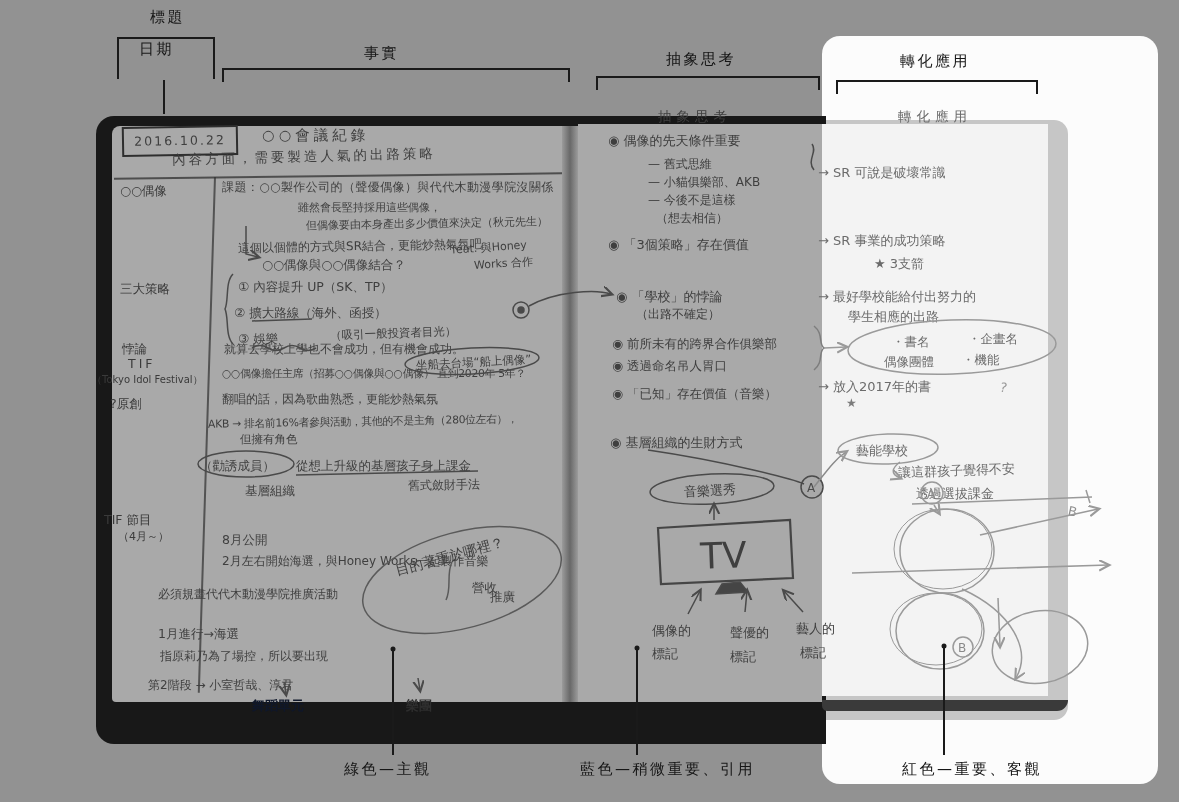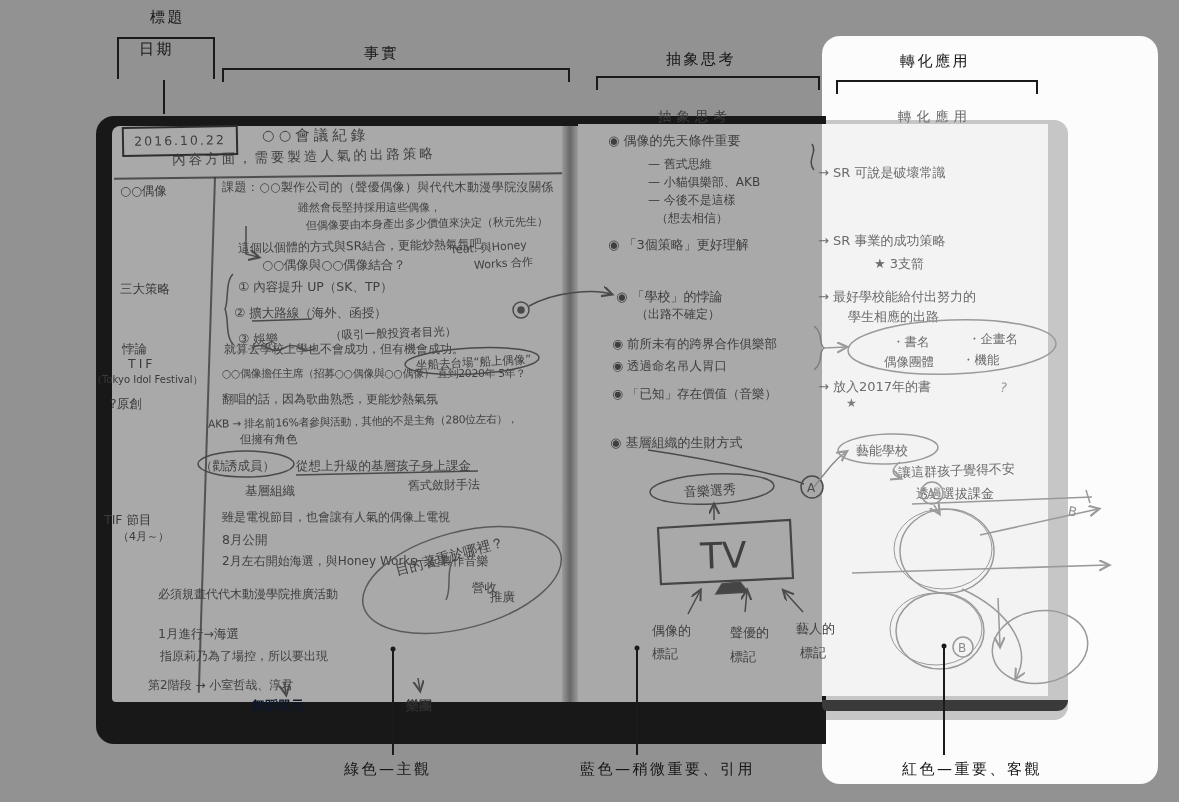--- a/index.html
+++ b/index.html
@@ -73,42 +73,41 @@
   <div class="hw" style="left:222px;top:391px;font-size:12px;">翻唱的話，因為歌曲熟悉，更能炒熱氣氛</div>
   <div class="hw" style="left:208px;top:415px;font-size:10.8px;letter-spacing:-.3px;transform:rotate(-1deg);">AKB → 排名前16%者參與活動，其他的不是主角（280位左右），</div>
   <div class="hw" style="left:240px;top:432px;font-size:11.5px;">但擁有角色</div>
   <div class="hw" style="left:200px;top:458px;">（勸誘成員）</div>
   <div class="hw" style="left:296px;top:458px;">從想上升級的基層孩子身上課金</div>
   <div class="hw" style="left:245px;top:483px;">基層組織</div>
   <div class="hw" style="left:408px;top:477px;font-size:12px;transform:rotate(-1deg);">舊式斂財手法</div>
 
   <div class="hw mgl" style="left:104px;top:512px;">TIF 節目</div>
   <div class="hw mgl" style="left:118px;top:529px;font-size:11px;">（4月～）</div>
-  <div class="hw" style="left:222px;top:509px;font-size:12px;">雖是電視節目，也會讓有人氣的偶像上電視</div>
   <div class="hw" style="left:222px;top:532px;">8月公開</div>
   <div class="hw" style="left:222px;top:553px;font-size:12px;">2月左右開始海選，與Honey Works一起製作音樂</div>
 
   <div class="hw" style="left:394px;top:548px;font-size:14px;transform:rotate(-15deg);">目的著重於哪裡？</div>
   <div class="hw" style="left:472px;top:580px;">營收</div>
   <div class="hw" style="left:490px;top:589px;">推廣</div>
 
   <div class="hw" style="left:158px;top:586px;font-size:12px;">必須規畫代代木動漫學院推廣活動</div>
   <div class="hw" style="left:158px;top:626px;">1月進行→海選</div>
   <div class="hw" style="left:160px;top:648px;font-size:12px;">指原莉乃為了場控，所以要出現</div>
   <div class="hw" style="left:148px;top:677px;font-size:12px;">第2階段 → 小室哲哉、淳君</div>
   <div class="hw" style="left:252px;top:697px;font-size:13px;font-weight:600;color:#0f172a;">舞蹈單元</div>
   <div class="hw" style="left:406px;top:697px;font-size:13px;font-weight:600;color:#2e2e2e;">樂團</div>
 
   <div class="hw" style="left:658px;top:108px;font-size:13.5px;letter-spacing:5px;">抽象思考</div>
   <div class="hw" style="left:608px;top:132px;font-size:13px;">◉ 偶像的先天條件重要</div>
   <div class="hw" style="left:648px;top:156px;font-size:12px;">— 舊式思維</div>
   <div class="hw" style="left:648px;top:174px;font-size:12px;">— 小貓俱樂部、AKB</div>
   <div class="hw" style="left:648px;top:192px;font-size:12px;">— 今後不是這樣</div>
   <div class="hw" style="left:656px;top:210px;font-size:12px;">（想去相信）</div>
-  <div class="hw" style="left:608px;top:236px;font-size:13px;">◉ 「3個策略」更好理解</div>
+  <div class="hw" style="left:608px;top:236px;font-size:13px;">◉ 「3個策略」存在價值</div>
   <div class="hw" style="left:616px;top:288px;font-size:13px;">◉ 「學校」的悖論</div>
   <div class="hw" style="left:636px;top:306px;font-size:12px;">（出路不確定）</div>
   <div class="hw" style="left:612px;top:336px;font-size:12.5px;">◉ 前所未有的跨界合作俱樂部</div>
   <div class="hw" style="left:612px;top:358px;font-size:12.5px;">◉ 透過命名吊人胃口</div>
   <div class="hw" style="left:612px;top:386px;font-size:12.5px;">◉ 「已知」存在價值（音樂）</div>
   <div class="hw" style="left:610px;top:434px;font-size:13px;">◉ 基層組織的生財方式</div>
   <div class="hw" style="left:684px;top:482px;font-size:13px;transform:rotate(-3deg);">音樂選秀</div>
   <div class="hw" style="left:652px;top:622px;font-size:13px;font-weight:500;">偶像的</div>
   <div class="hw" style="left:652px;top:645px;font-size:13px;font-weight:500;">標記</div>
   <div class="hw" style="left:730px;top:624px;font-size:13px;font-weight:500;">聲優的</div>

